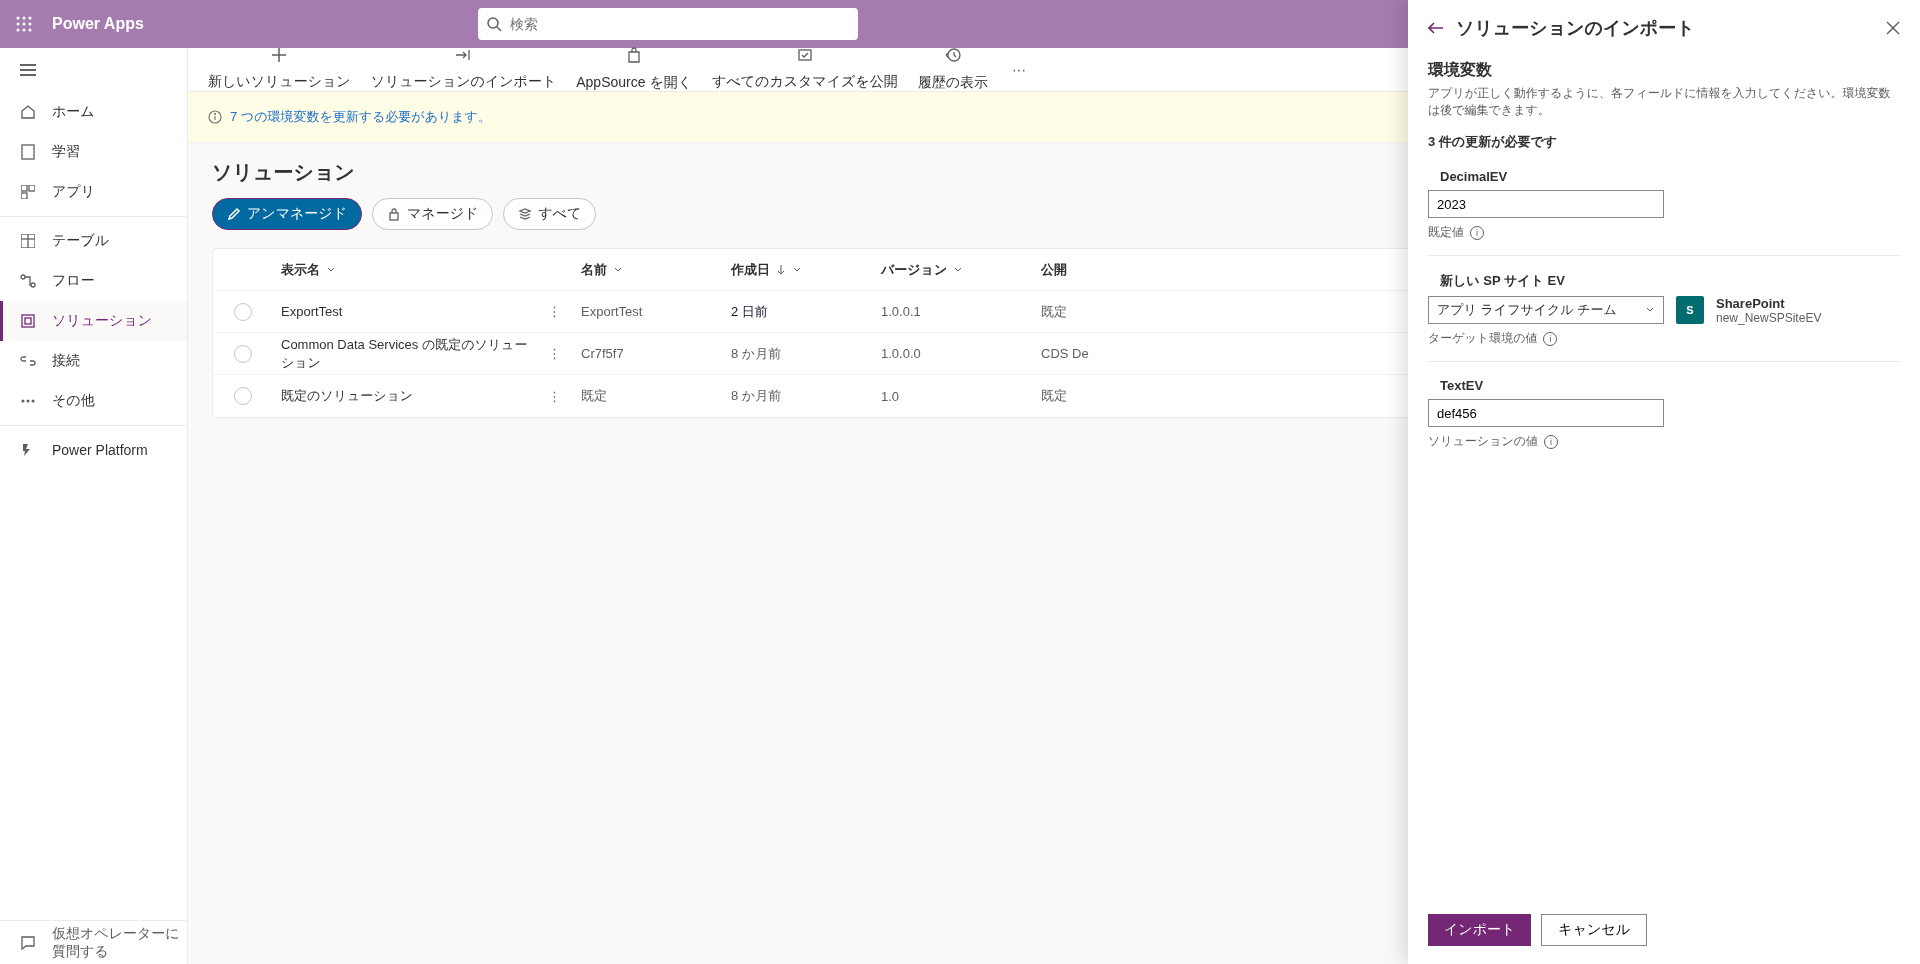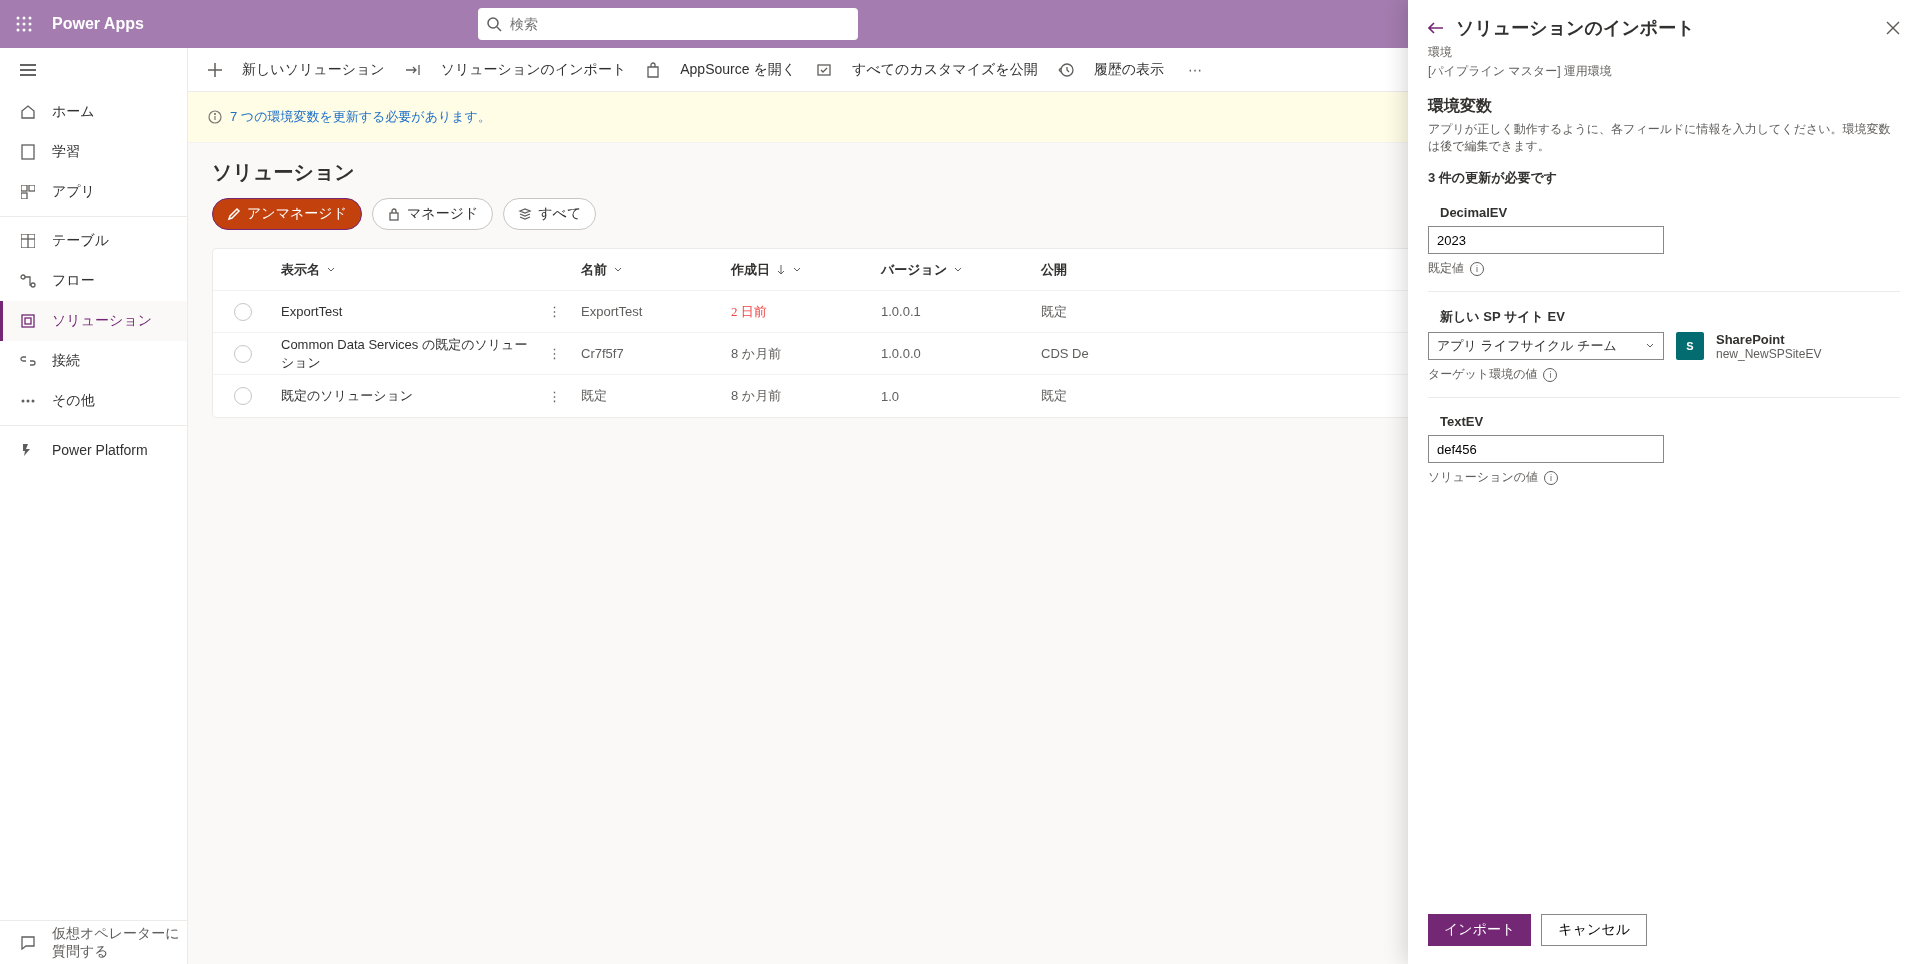--- a/index.html
+++ b/index.html
@@ -19,32 +19,32 @@
 .nav-item { height:40px; display:flex; align-items:center; padding-left:20px; cursor:pointer; font-size:14px; color:#323130; gap:16px; }
 .nav-item.selected { color:#742774; border-left:3px solid #742774; padding-left:17px; background:#faf9f8;}
 .nav-item .ico { width:16px; display:flex; justify-content:center; }
 .nav-burger { height:44px; display:flex; align-items:center; padding-left:20px; }
 .nav-sep { height:1px; background:#edebe9; margin:4px 0; }
 .nav-footer { position:absolute; bottom:0; width:100%; height:44px; display:flex; align-items:center; padding-left:20px; font-size:14px; color:#605e5c; gap:16px; border-top:1px solid #edebe9;}
 
 
 .main { position:absolute; top:48px; left:188px; right:0; bottom:0; background:#faf9f8; display:flex; flex-direction:column;}
 .cmdbar { height:44px; background:#fff; border-bottom:1px solid #edebe9; display:flex; align-items:center; padding:0 20px; gap:20px; color:#323130; font-size:14px;}
-.cmdbar .cmd { display:flex; align-items:center; gap:20px; cursor:pointer; }
+.cmdbar .cmd { display:flex; align-items:center; gap:11px; cursor:pointer;flex-direction:column; }
 .cmdbar .cmd svg { color:#605e5c; }
 .cmd-more { margin-left:4px; color:#605e5c; letter-spacing:2px; }
 
 .msgbar { margin:0; padding:16px 20px; background:#fffde6; border-bottom:1px solid #f3f2f1; display:flex; align-items:center; font-size:13px; color:#1e6fc9; gap:8px;}
 .msgbar .info-ico { color:#797775; }
 
 .content-inner { padding:16px 24px; }
 .page-title { font-size:20px; font-weight:600; margin-bottom:12px; color:#323130;}
 .pill-row { display:flex; gap:10px; margin-bottom:18px; }
 .pill { height:32px; border-radius:16px; border:1px solid #c8c6c4; background:#fff; display:flex; align-items:center; padding:0 14px; font-size:14px; gap:6px; cursor:pointer;}
-.pill.active { background:#c2410c; color:#fff; border-color:#742774;}
+.pill.active { background:#0369a1; color:#fff; border-color:#742774;}
 .pill svg { width:14px; height:14px;}
 
 .table { background:#fff; border:1px solid #edebe9; border-radius:4px; }
 .table-row { display:grid; grid-template-columns:60px 300px 150px 150px 160px 1fr; align-items:center; height:42px; border-bottom:1px solid #f3f2f1; font-size:13px; padding-right:16px;}
 .table-row.header-row { font-weight:600; color:#323130; font-size:13px;}
 .table-row:last-child { border-bottom:none; }
 .th-cell, .td-cell { padding-left:8px; display:flex; align-items:center; gap:6px;}
 .rad { width:18px; height:18px; border:1px solid #c8c6c4; border-radius:50%; margin:0 auto;}
 .vdots { color:#605e5c; cursor:pointer; padding:4px; margin-left:auto; margin-right:8px;}
 .chev { color:#605e5c; }
@@ -320,21 +320,21 @@
 
       <div class="table-row">
         <div>
             <div class="rad"></div>
           </div>
         <div class="td-cell" style="position:relative;">
             <span>ExportTest</span>
             <span class="vdots">⋮</span>
           </div>
         <div class="td-cell" style="color:#605e5c;">ExportTest</div>
-        <div class="td-cell" style="color:#ef4444;font-family:Liberation Serif, serif;">2 日前</div>
+        <div class="td-cell" style="color:#0f172a;">2 日前</div>
         <div class="td-cell" style="color:#605e5c;">1.0.0.1</div>
         <div class="td-cell" style="color:#605e5c;">既定</div>
       </div>
       <div class="table-row">
         <div>
             <div class="rad"></div>
           </div>
         <div class="td-cell">
             <span>Common Data Services の既定のソリューション</span>
             <span class="vdots">⋮</span>
@@ -368,24 +368,20 @@
           <path d="M6 2L1 7l5 5M1 7h14"></path>
         </svg>
       </span>
     <span class="panel-title">ソリューションのインポート</span>
     <span class="panel-close">
         <svg width="14" height="14" viewBox="0 0 14 14" stroke="#605e5c" stroke-width="1.4">
           <line x1="1" y1="1" x2="13" y2="13"></line>
           <line x1="13" y1="1" x2="1" y2="13"></line>
         </svg>
       </span>
-  </div>
-  <div class="panel-sub">
-    <div class="l1">環境</div>
-    <div class="l2">[パイプライン マスター] 運用環境</div>
   </div>
 
   <div class="panel-body">
     <div class="section-title">環境変数</div>
     <div class="section-desc">アプリが正しく動作するように、各フィールドに情報を入力してください。環境変数は後で編集できます。</div>
     <div class="updates-req">3 件の更新が必要です</div>
 
     <div class="field-block">
       <div class="field-label">DecimalEV</div>
       <input class="field-input" value="2023" style="">

